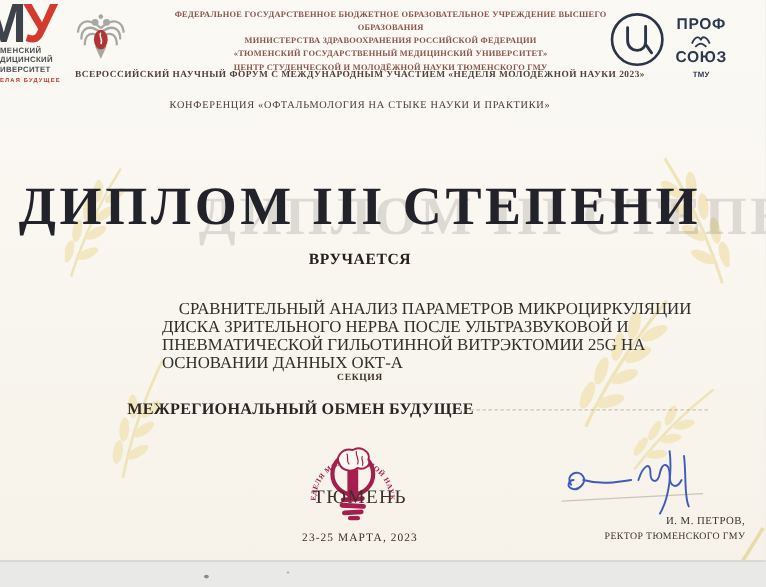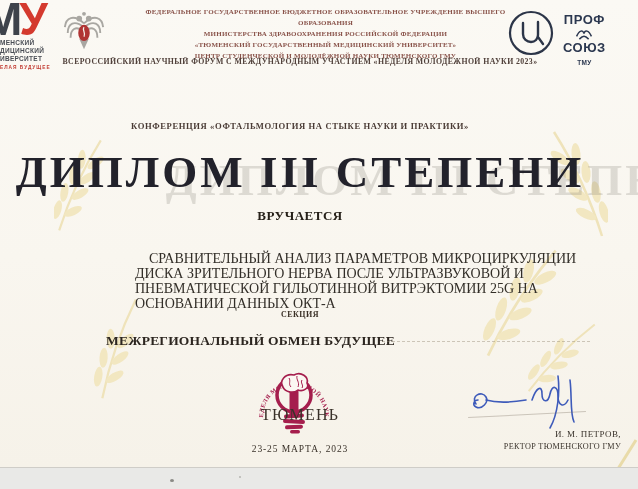--- a/index.html
+++ b/index.html
@@ -8,21 +8,21 @@
   #page{position:relative;width:638px;height:489px;overflow:hidden;}
   #paper{position:absolute;left:0;top:0;width:638px;height:467px;
          background:linear-gradient(180deg,#fbf9f4 0%,#f9f6ef 55%,#f6f2e9 100%);
          border-bottom:1px solid #cfcdc8;overflow:hidden;padding-left:22px;}
   .abs{position:absolute;}
   .center{left:0;width:600px;text-align:center;}
   
   .org-block{left:118px;top:7px;width:415px;text-align:center;
              color:#8a544b;font-weight:bold;font-size:7px;line-height:11px;letter-spacing:.2px;}
   .forum{top:57px;font-size:7.8px;font-weight:bold;color:#50403a;letter-spacing:.4px;}
-  .conf{top:82px;font-size:8.6px;font-weight:bold;color:#4a3b35;letter-spacing:.6px;margin-top:39px;}
+  .conf{top:82px;font-size:8.6px;font-weight:normal;color:#4a3b35;letter-spacing:.6px;}
   
   .title{top:146px;font-size:45px;font-weight:bold;color:#22222b;letter-spacing:3px;white-space:nowrap;}
   .title-ghost{left:150px;width:600px;text-align:center;top:154px;font-size:45px;font-weight:bold;
                letter-spacing:3px;color:#6e6a60;opacity:.20;filter:blur(.5px);white-space:nowrap;}
   
   .vruch{top:208px;font-size:13px;font-weight:bold;color:#262019;letter-spacing:.5px;}
   .names{left:130px;top:227px;font-size:11.5px;color:#33302c;}
   .work{left:135px;top:251px;font-size:14px;line-height:15px;color:#322e28;white-space:nowrap;}
   .work .l0{text-indent:14px;}
   .sekcia{top:310px;font-size:8px;font-weight:bold;letter-spacing:.5px;color:#3a3026;}

